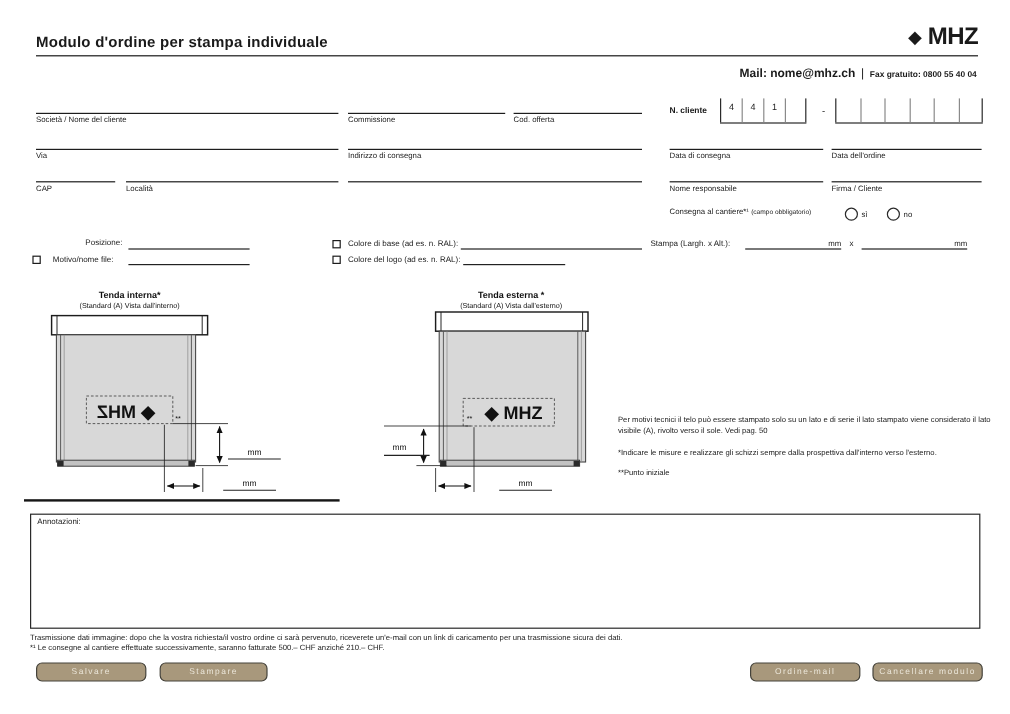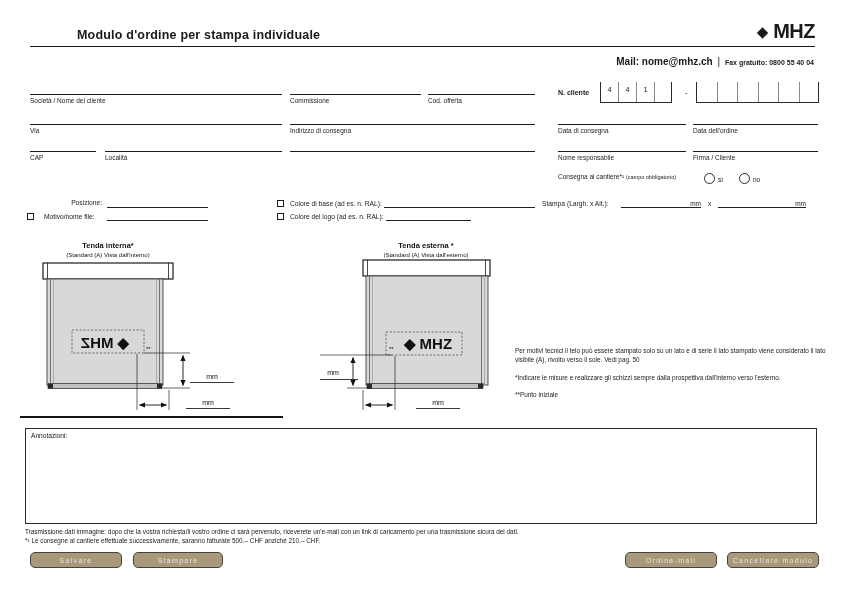--- a/index.html
+++ b/index.html
@@ -1,20 +1,20 @@
 <!DOCTYPE html>
 <html><head>
 <meta charset="utf-8">
 <style>
   html,body{margin:0;padding:0;background:#fff;}
   .page{position:relative;width:842px;height:595px;background:#ffffff;
         font-family:"Liberation Sans",sans-serif;color:#1a1a1a;overflow:hidden;}
 
   
-  .title{position:absolute;left:30px;top:28px;font-size:12.5px;font-weight:600;letter-spacing:.2px;margin-left:47px;}
+  .title{position:absolute;left:30px;top:28px;font-size:12.5px;font-weight:600;letter-spacing:.2px;}
   .brand{position:absolute;right:27px;top:20px;display:flex;align-items:center;gap:5px;}
   .brand .diamond{font-size:15px;line-height:1;}
   .brand .name{font-size:20px;font-weight:700;letter-spacing:-.5px;}
   .hrule{position:absolute;left:30px;width:785px;top:46px;border-top:1.3px solid #1a1a1a;}
   .contact{position:absolute;right:28px;top:56px;font-size:10px;font-weight:600;white-space:nowrap;}
   .contact .sep{font-weight:400;margin:0 2px;}
   .contact .fax{font-size:7px;font-weight:600;}
 
   
   .ufield{position:absolute;border-top:1px solid #1c1c1c;padding-top:2px;font-size:6.5px;line-height:1.2;}

